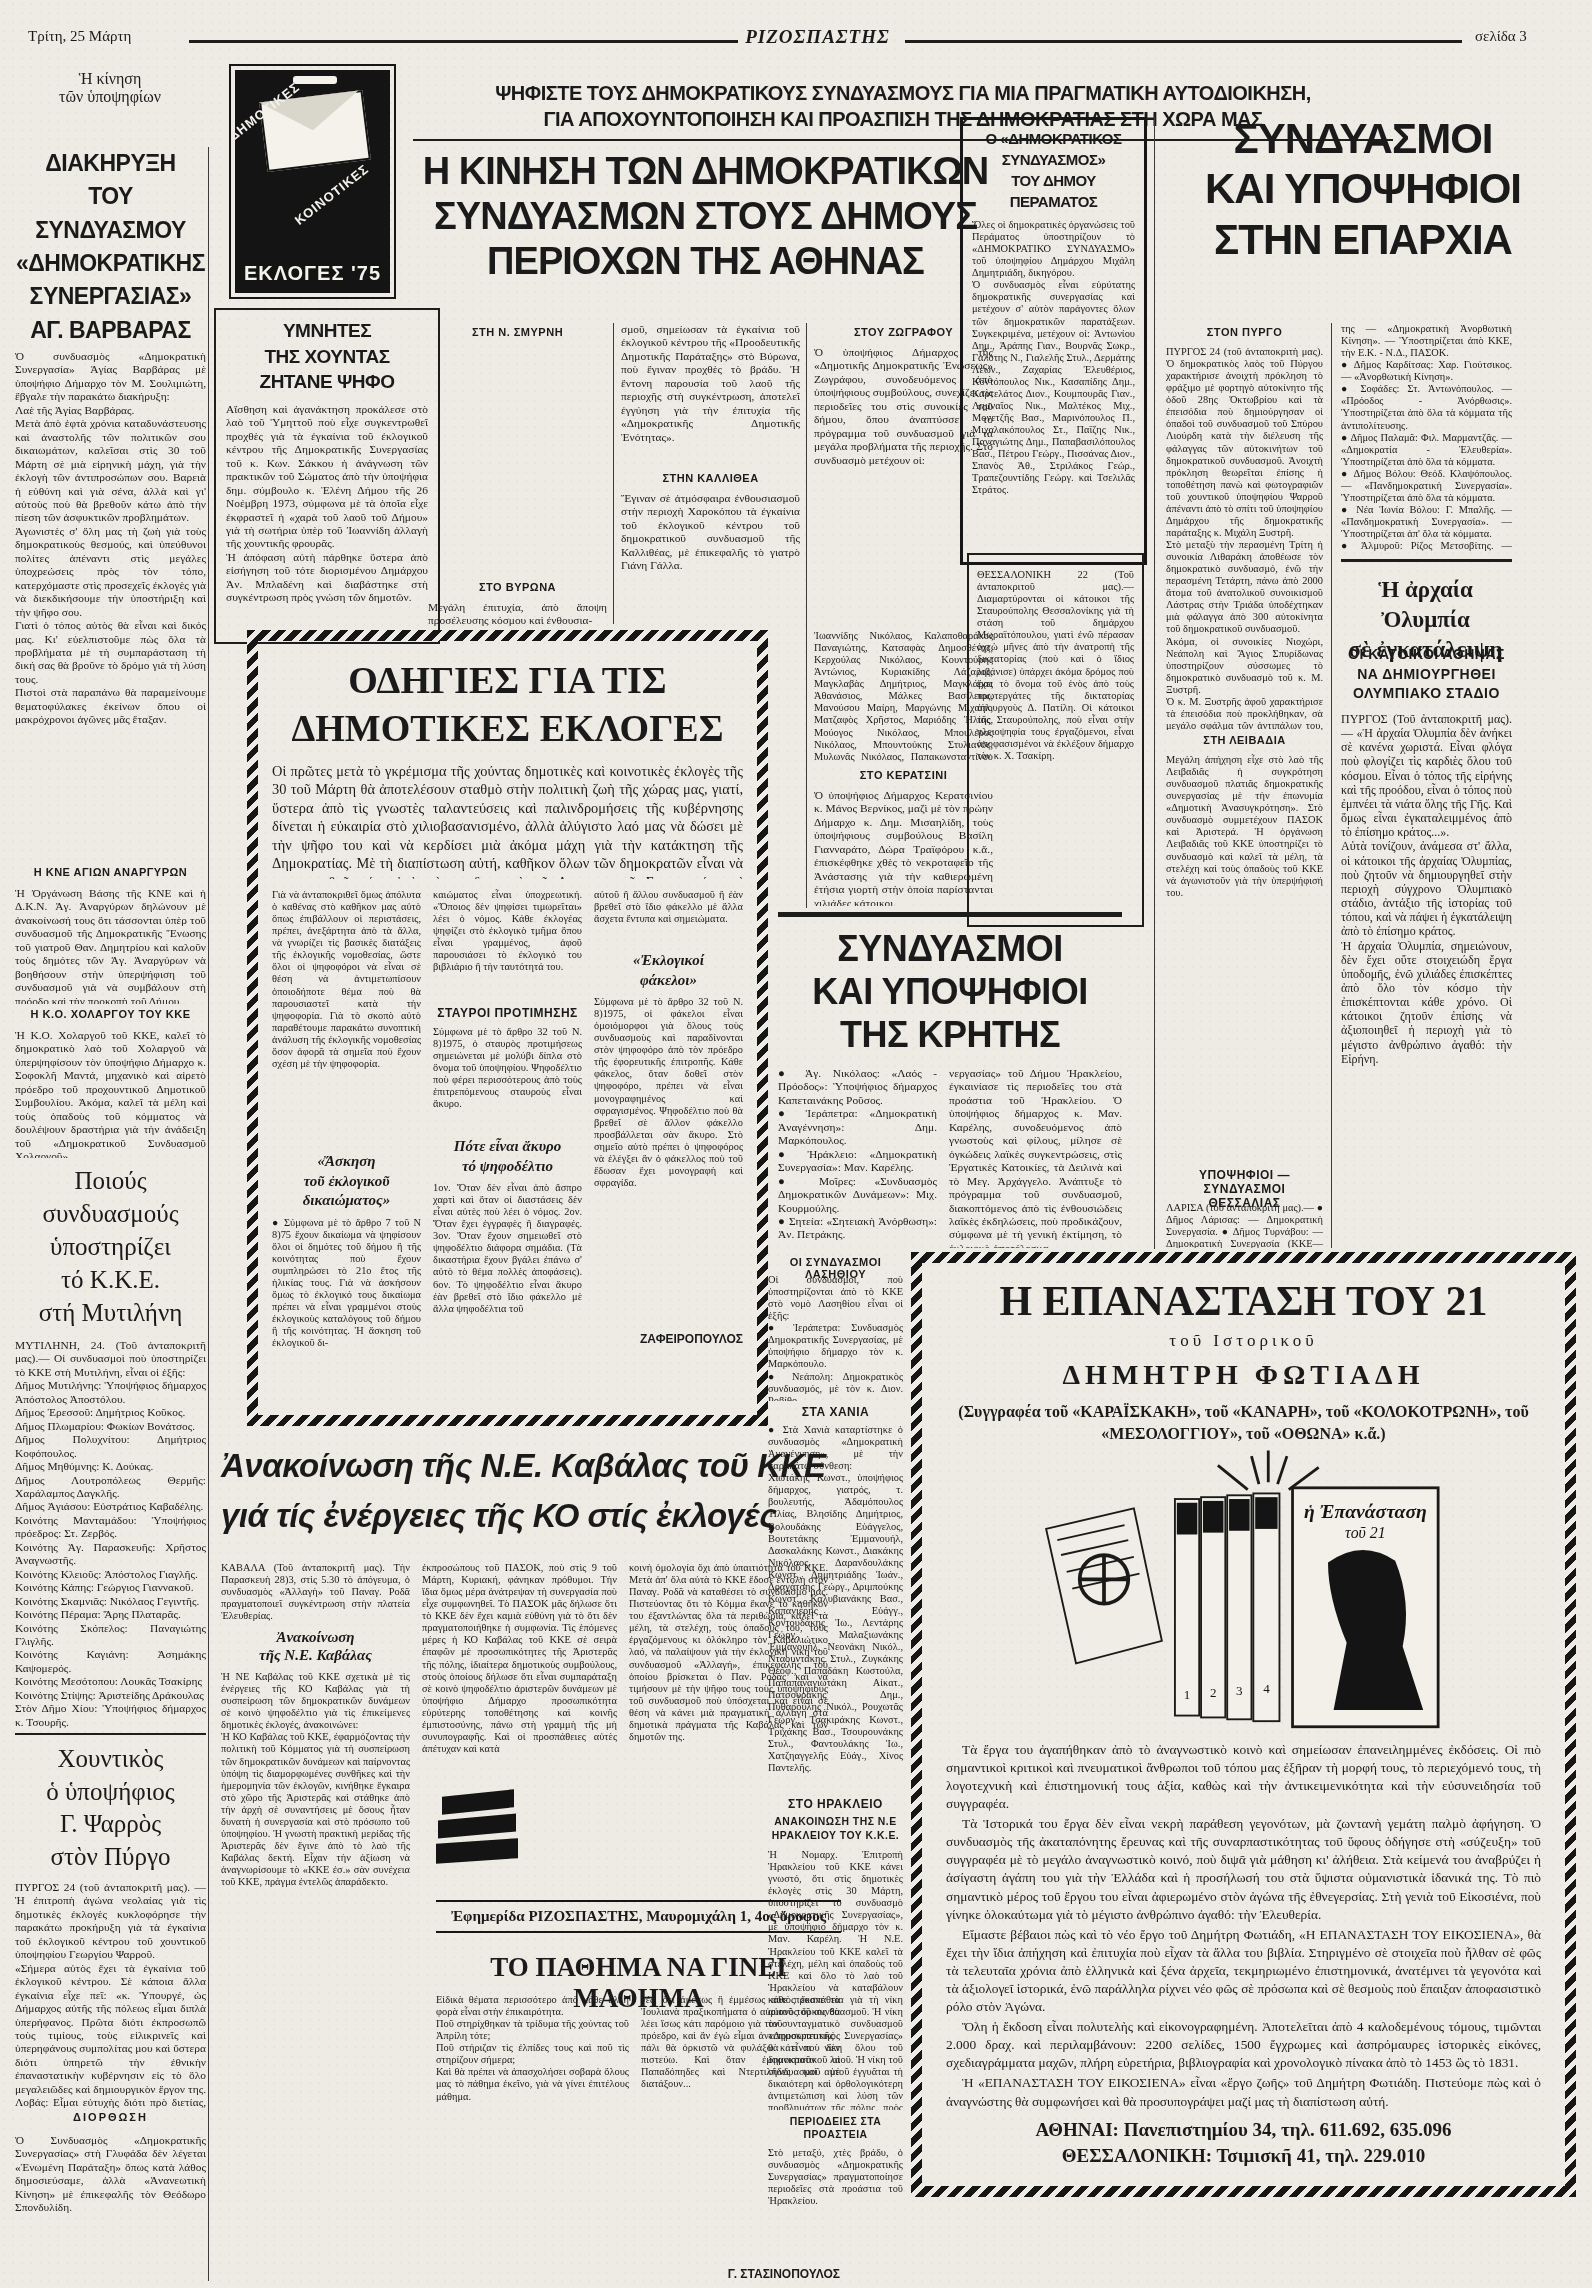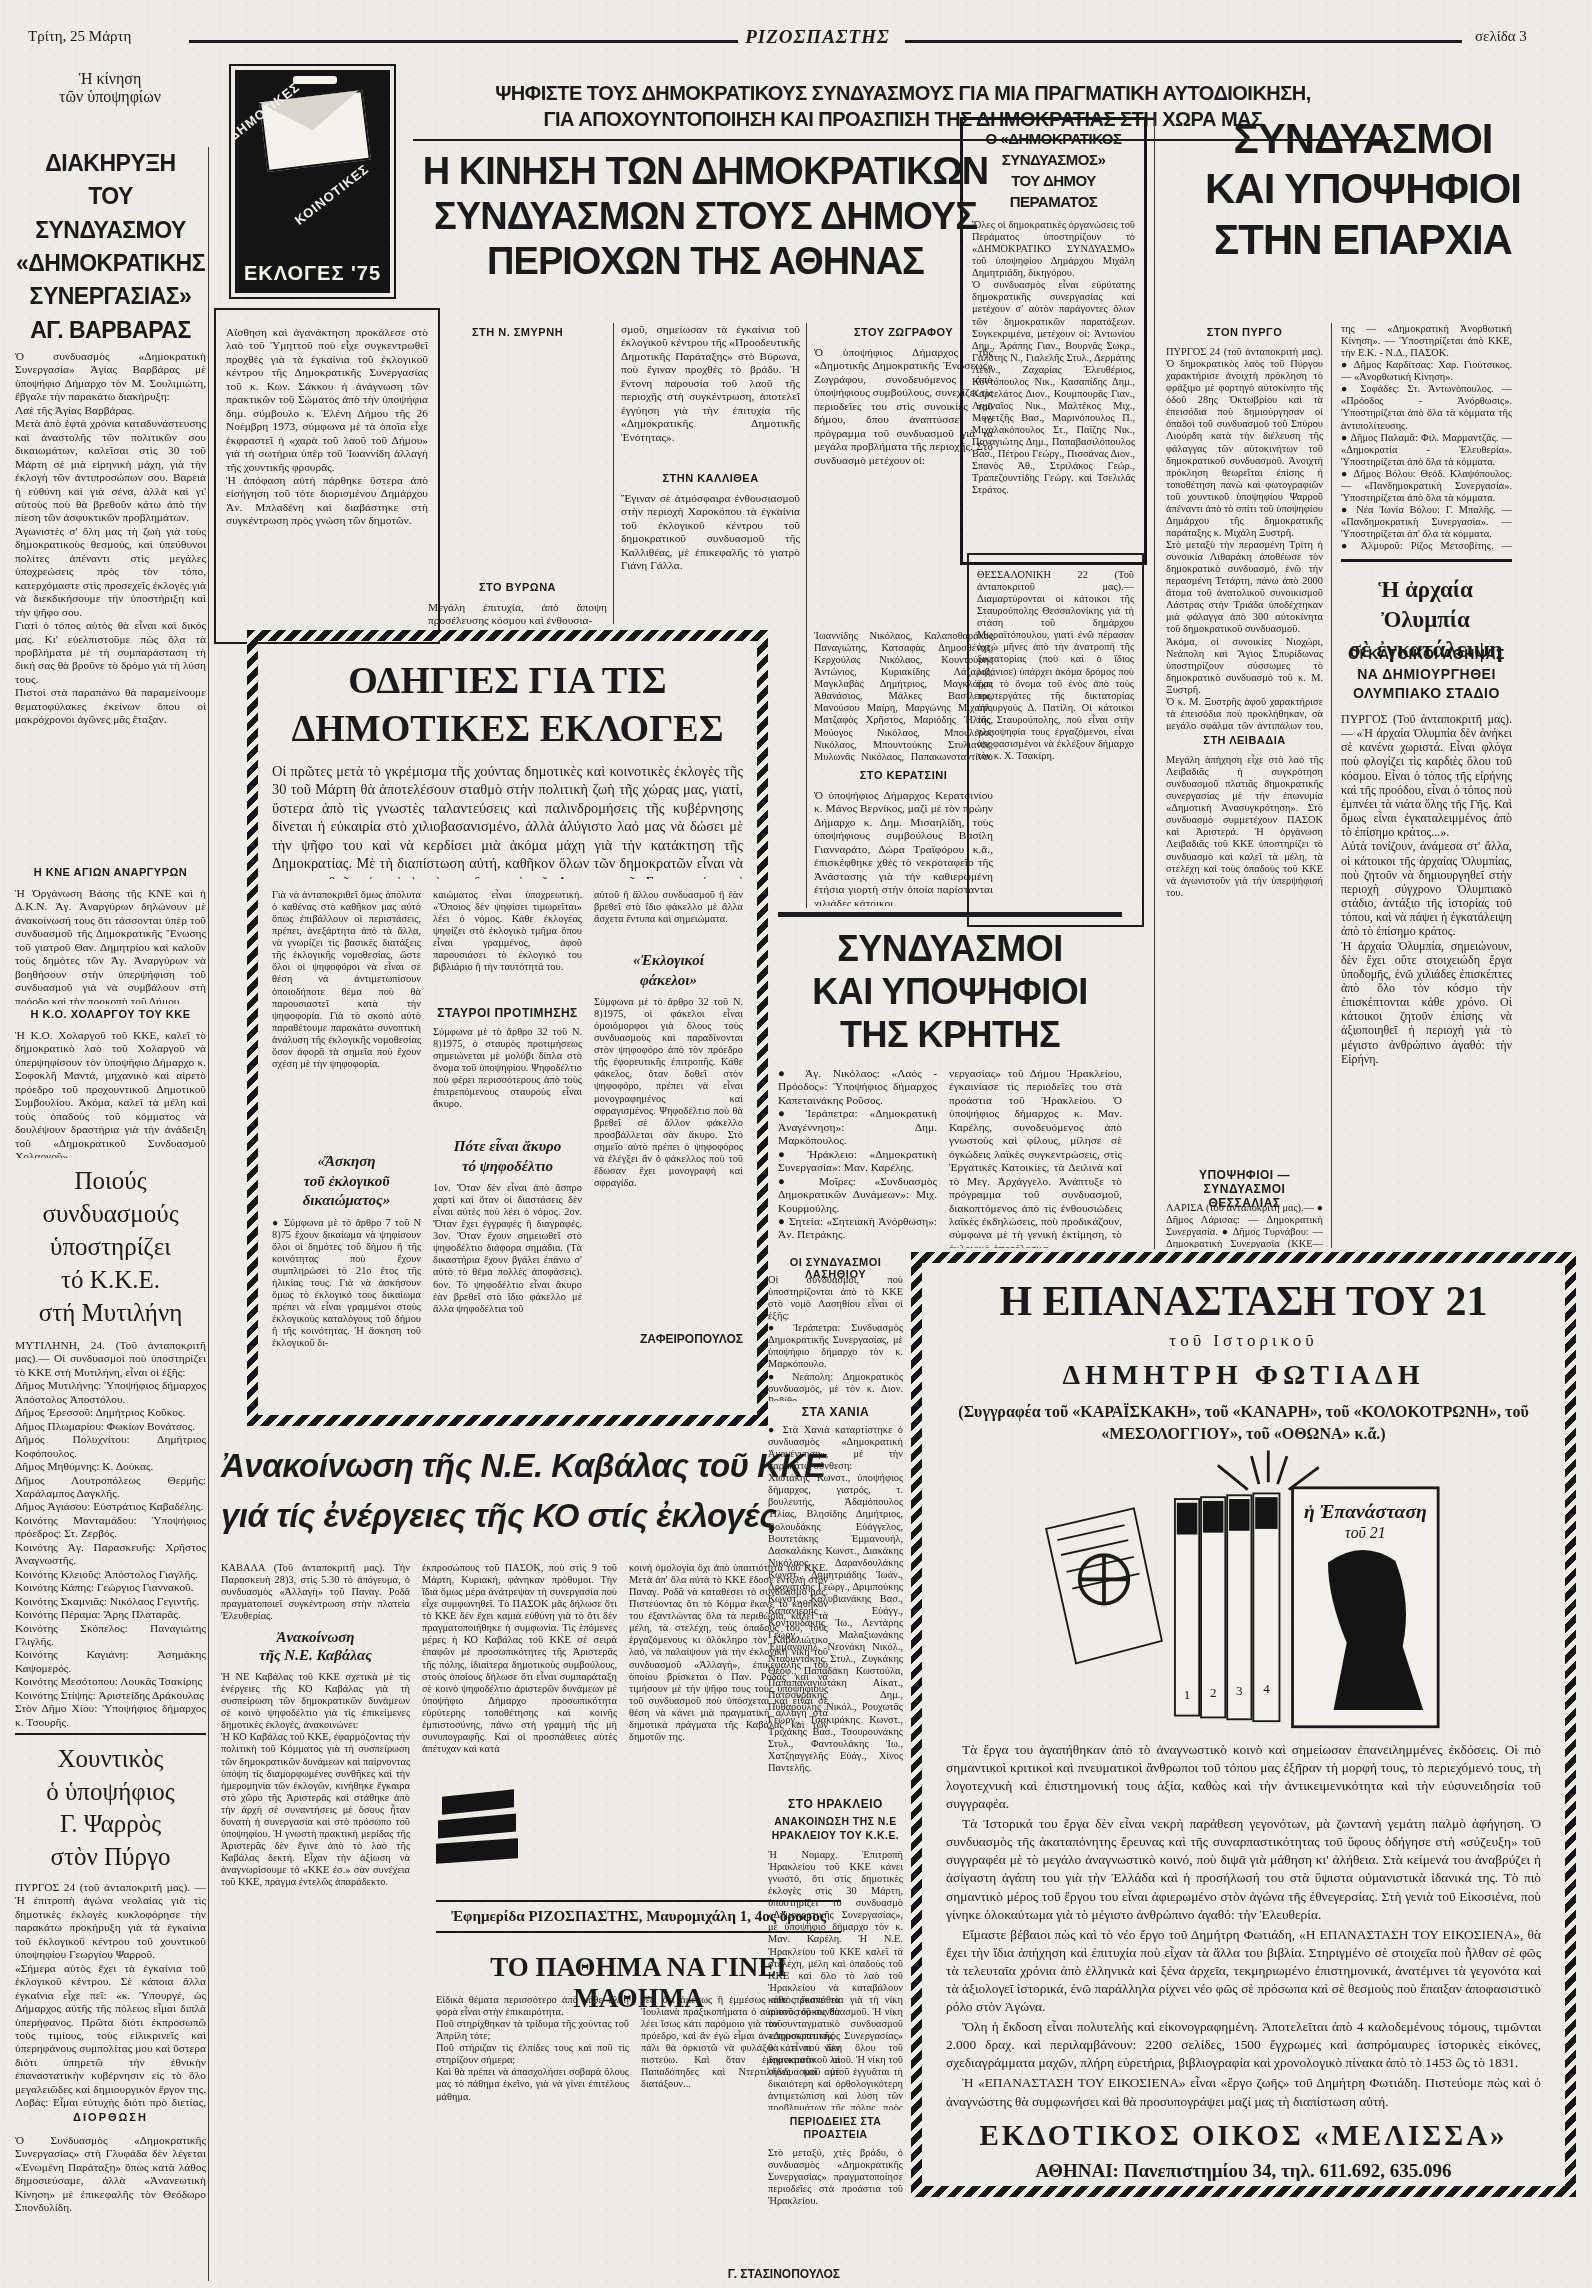--- a/index.html
+++ b/index.html
@@ -97,20 +97,23 @@
 ὁ ὑποψήφιος
 Γ. Ψαρρὸς
 στὸν Πύργο</div>
   <div class="abs txt" style="left:15px;top:1881px;width:191px;height:227px;">ΠΥΡΓΟΣ 24 (τοῦ ἀνταποκριτῆ μας). — Ἡ ἐπιτροπὴ ἀγώνα νεολαίας γιὰ τὶς δημοτικὲς ἐκλογὲς κυκλοφόρησε τὴν παρακάτω προκήρυξη γιὰ τὰ ἐγκαίνια τοῦ ἐκλογικοῦ κέντρου τοῦ χουντικοῦ ὑποψηφίου Γεωργίου Ψαρροῦ.
 «Σήμερα αὐτὸς ἔχει τὰ ἐγκαίνια τοῦ ἐκλογικοῦ κέντρου. Σὲ κάποια ἄλλα ἐγκαίνια εἶχε πεῖ: «κ. Ὑπουργέ, ὡς Δήμαρχος αὐτῆς τῆς πόλεως εἶμαι διπλὰ ὑπερήφανος. Πρῶτα διότι ἐκπροσωπῶ τοὺς τιμίους, τοὺς εἰλικρινεῖς καὶ ὑπερηφάνους συμπολίτας μου καὶ ὕστερα διότι ὑπηρετῶ τὴν ἐθνικὴν ἐπαναστατικὴν κυβέρνησιν εἰς τὸ ὅλο μεγαλειῶδες καὶ δημιουργικὸν ἔργον της. Λοβάς: Εἶμαι εὐτυχὴς διότι πρὸ διετίας, κατόπιν ἐπιμονῆς μου, ἐπελέγη ὡς Δήμαρχος τοῦ Πύργου ὁ ἐκλεκτὸς Γεώργιος Ψαρρός, ὁ ὁποῖος μέχρι φορτικότητος τότε μὲ εἶχε ὀχλήσει». (Αὐγὴ Πύργου 28)5)73).</div>
   <div class="abs sub" style="left:15px;top:2111px;width:191px;letter-spacing:2px;">ΔΙΟΡΘΩΣΗ</div>
   <div class="abs txt" style="left:15px;top:2134px;width:191px;height:149px;">Ὁ Συνδυασμὸς «Δημοκρατικῆς Συνεργασίας» στὴ Γλυφάδα δὲν λέγεται «Ἑνωμένη Παράταξη» ὅπως κατὰ λάθος δημοσιεύσαμε, ἀλλὰ «Ἀνανεωτικὴ Κίνηση» μὲ ἐπικεφαλῆς τὸν Θεόδωρο Σπονδυλίδη.</div>
   <div class="vr" style="left:208px;top:147px;height:2134px;"></div>
 
   <div class="abs boxed" style="left:214px;top:308px;width:202px;height:316px;padding:8px 10px;">
+    <div class="hl-sans" style="font-size:19px;line-height:1.35;">ΥΜΝΗΤΕΣ
+ΤΗΣ ΧΟΥΝΤΑΣ
+ΖΗΤΑΝΕ ΨΗΦΟ</div>
     <div class="txt" style="margin-top:8px;height:227px;">Αἴσθηση καὶ ἀγανάκτηση προκάλεσε στὸ λαὸ τοῦ Ὑμηττοῦ ποὺ εἶχε συγκεντρωθεῖ προχθὲς γιὰ τὰ ἐγκαίνια τοῦ ἐκλογικοῦ κέντρου τῆς Δημοκρατικῆς Συνεργασίας τοῦ κ. Κων. Σάκκου ἡ ἀνάγνωση τῶν πρακτικῶν τοῦ Σώματος ἀπὸ τὴν ὑποψήφια δημ. σύμβουλο κ. Ἑλένη Δήμου τῆς 26 Νοέμβρη 1973, σύμφωνα μὲ τὰ ὁποῖα εἶχε ἐκφραστεῖ ἡ «χαρὰ τοῦ λαοῦ τοῦ Δήμου» γιὰ τὴ σωτήρια ὑπὲρ τοῦ Ἰωαννίδη ἀλλαγὴ τῆς χουντικῆς φρουρᾶς.
 Ἡ ἀπόφαση αὐτὴ πάρθηκε ὕστερα ἀπὸ εἰσήγηση τοῦ τότε διορισμένου Δημάρχου Ἀν. Μπλαδένη καὶ διαβάστηκε στὴ συγκέντρωση πρὸς γνώση τῶν δημοτῶν.</div>
   </div>
 
   <div class="abs hl-sans" style="left:418px;top:149px;width:575px;font-size:38px;line-height:1.18;letter-spacing:-1px;">Η ΚΙΝΗΣΗ ΤΩΝ ΔΗΜΟΚΡΑΤΙΚΩΝ
 ΣΥΝΔΥΑΣΜΩΝ ΣΤΟΥΣ ΔΗΜΟΥΣ
 ΠΕΡΙΟΧΩΝ ΤΗΣ ΑΘΗΝΑΣ</div>
   <div class="abs sub" style="left:428px;top:326px;width:179px;">ΣΤΗ Ν. ΣΜΥΡΝΗ</div>
   <div class="abs sub" style="left:428px;top:581px;width:179px;">ΣΤΟ ΒΥΡΩΝΑ</div>
   <div class="abs txt" style="left:428px;top:601px;width:179px;height:26px;">Μεγάλη ἐπιτυχία, ἀπὸ ἄποψη προσέλευσης κόσμου καὶ ἐνθουσια-</div>
@@ -283,19 +286,18 @@
         <path d="M330 120 q36 -26 72 -2 q18 44 8 92 l22 68 h-96 l14 -72 q-20 -48 -20 -86 z" fill="#141414"></path>
       </g>
     </svg>
     <div style="text-align:justify;font-size:13.4px;line-height:1.35;margin-top:6px;">
       <p>Τὰ ἔργα του ἀγαπήθηκαν ἀπὸ τὸ ἀναγνωστικὸ κοινὸ καὶ σημείωσαν ἐπανειλημμένες ἐκδόσεις. Οἱ πιὸ σημαντικοὶ κριτικοὶ καὶ πνευματικοὶ ἄνθρωποι τοῦ τόπου μας ἐξῆραν τὴ μορφή τους, τὸ περιεχόμενό τους, τὴ λογοτεχνικὴ καὶ ἐπιστημονική τους ἀξία, καθὼς καὶ τὴν ἀντικειμενικότητα καὶ τὴν εὐσυνειδησία τοῦ συγγραφέα.</p>
       <p>Τὰ Ἱστορικά του ἔργα δὲν εἶναι νεκρὴ παράθεση γεγονότων, μὰ ζωντανὴ γεμάτη παλμὸ ἀφήγηση. Ὁ συνδυασμὸς τῆς ἀκαταπόνητης ἔρευνας καὶ τῆς συναρπαστικότητας τοῦ ὕφους ὁδήγησε στὴ «σύζευξη» τοῦ συγγραφέα μὲ τὸ μεγάλο ἀναγνωστικὸ κοινό, ποὺ διψᾶ γιὰ μάθηση κι' ἀλήθεια. Στὰ κείμενά του ἀναβρύζει ἡ ἀσίγαστη ἀγάπη του γιὰ τὴν Ἑλλάδα καὶ ἡ προσήλωσή του στὰ ὕψιστα οὐμανιστικὰ ἰδανικά της. Τὸ πιὸ σημαντικὸ μέρος τοῦ ἔργου του εἶναι ἀφιερωμένο στὸν ἀγώνα τῆς ἐθνεγερσίας. Στὴ γενιὰ τοῦ Εἰκοσιένα, ποὺ γίνηκε ὁλοκαύτωμα γιὰ τὸ μέγιστο ἀνθρώπινο ἀγαθό: τὴν Ἐλευθερία.</p>
       <p>Εἴμαστε βέβαιοι πὼς καὶ τὸ νέο ἔργο τοῦ Δημήτρη Φωτιάδη, «Η ΕΠΑΝΑΣΤΑΣΗ ΤΟΥ ΕΙΚΟΣΙΕΝΑ», θὰ ἔχει τὴν ἴδια ἀπήχηση καὶ ἐπιτυχία ποὺ εἶχαν τὰ ἄλλα του βιβλία. Στηριγμένο σὲ στοιχεῖα ποὺ ἦλθαν σὲ φῶς τὰ τελευταῖα χρόνια ἀπὸ ἑλληνικὰ καὶ ξένα ἀρχεῖα, τεκμηριωμένο ἐπιστημονικά, ἀνατέμνει τὰ γεγονότα καὶ τὰ ἀξιολογεῖ ἱστορικά, ἐνῶ παράλληλα ρίχνει νέο φῶς σὲ πρόσωπα καὶ σὲ θεσμοὺς ποὺ ἔπαιξαν ἀποφασιστικὸ ρόλο στὸν Ἀγώνα.</p>
       <p>Ὅλη ἡ ἔκδοση εἶναι πολυτελὴς καὶ εἰκονογραφημένη. Ἀποτελεῖται ἀπὸ 4 καλοδεμένους τόμους, τιμῶνται 2.000 δραχ. καὶ περιλαμβάνουν: 2200 σελίδες, 1500 ἔγχρωμες καὶ ἀσπρόμαυρες ἱστορικὲς εἰκόνες, σχεδιαγράμματα μαχῶν, πλήρη εὑρετήρια, βιβλιογραφία καὶ χρονολογικὸ πίνακα ἀπὸ τὸ 1453 ὣς τὸ 1831.</p>
       <p>Ἡ «ΕΠΑΝΑΣΤΑΣΗ ΤΟΥ ΕΙΚΟΣΙΕΝΑ» εἶναι «ἔργο ζωῆς» τοῦ Δημήτρη Φωτιάδη. Πιστεύομε πὼς καὶ ὁ ἀναγνώστης θὰ συμφωνήσει καὶ θὰ προσυπογράψει μαζί μας τὴ διαπίστωση αὐτή.</p>
     </div>
-    <div class="hl-serif" style="font-size:29px;letter-spacing:3px;margin-top:8px;">ΕΚΔΟΤΙΚΟΣ ΟΙΚΟΣ «ΜΕΛΙΣΣΑ»</div>
     <div style="font-weight:bold;font-size:19px;margin-top:8px;">ΑΘΗΝΑΙ: Πανεπιστημίου 34, τηλ. 611.692, 635.096</div>
     <div style="font-weight:bold;font-size:19px;margin-top:4px;">ΘΕΣΣΑΛΟΝΙΚΗ: Τσιμισκῆ 41, τηλ. 229.010</div>
   </div>
 
 </div>
 
 
 </body></html>

